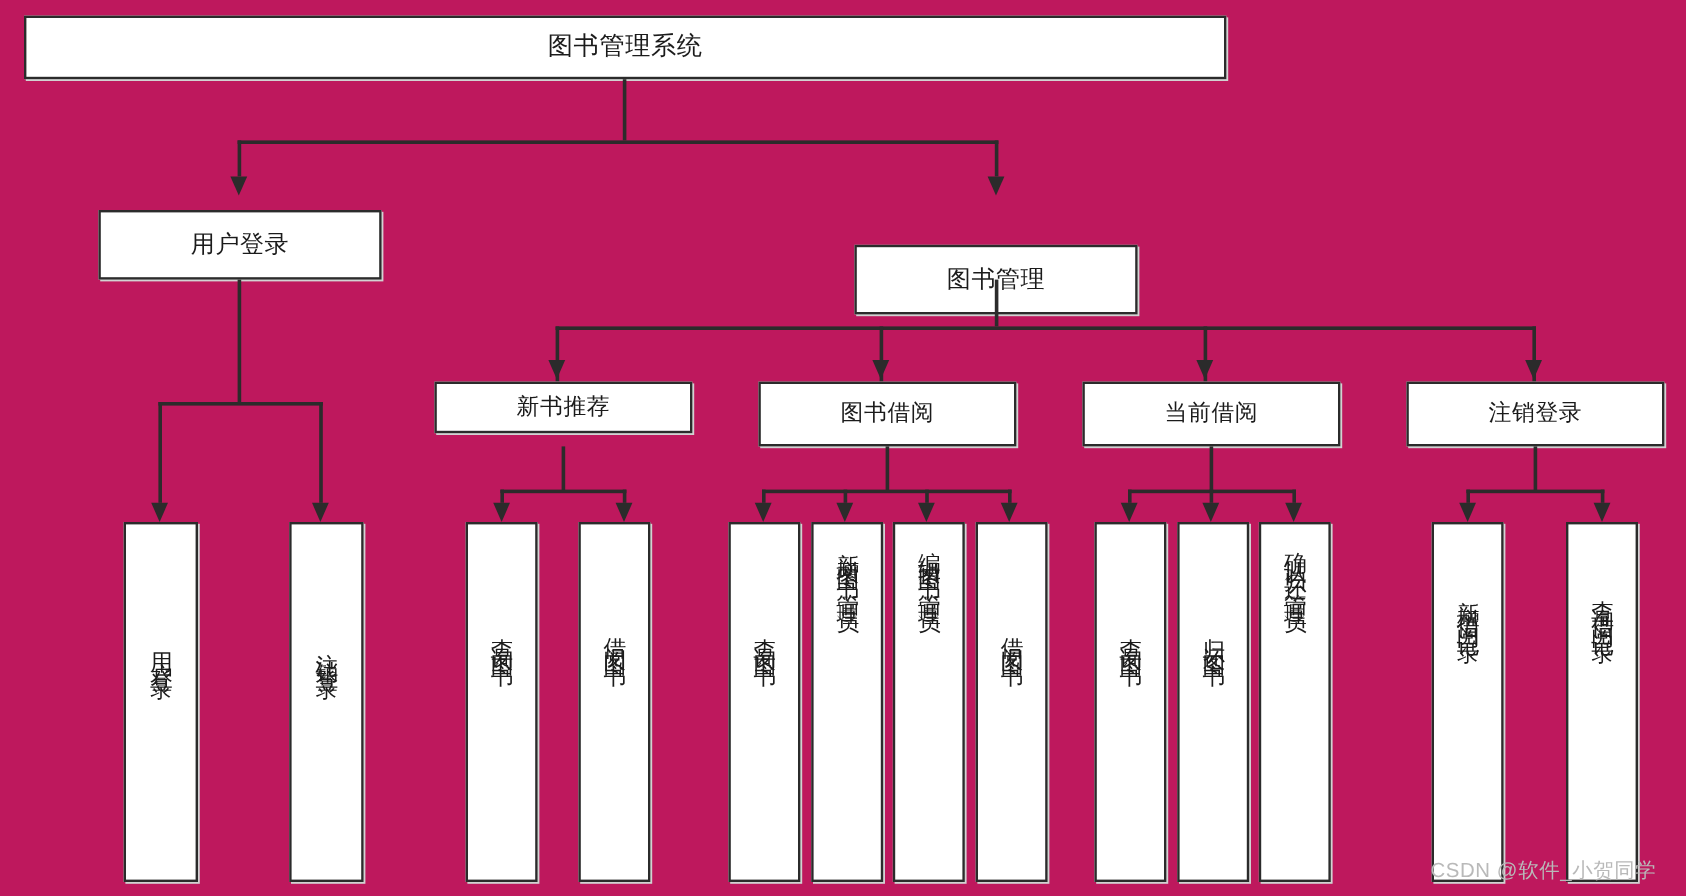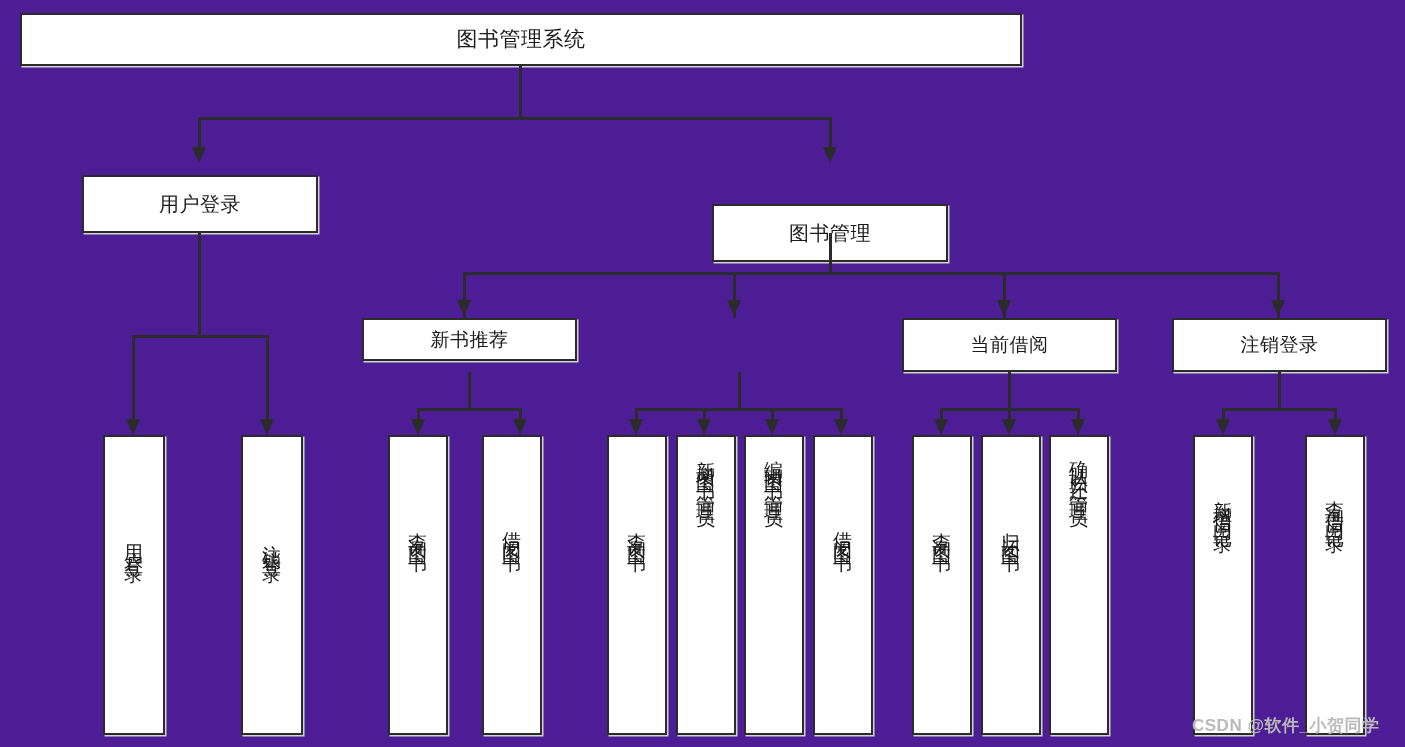--- a/index.html
+++ b/index.html
@@ -4,21 +4,21 @@
 <style>
   html,body{margin:0;padding:0;background:#ffffff;}
   body{
     font-family:"Liberation Sans","DejaVu Sans",sans-serif;
     color:#1a1a1a;
   }
   #canvas{
     position:relative;
     width:1405px;
     height:747px;
-    background:#4c1d95;
+    background:#be185d;
     overflow:hidden;
   }
   
   .node{
     position:absolute;
     box-sizing:border-box;
     border:2px solid #2b2b2b;
     background:#ffffff;
     display:flex;
     align-items:center;
@@ -66,21 +66,20 @@
     border-right:7px solid transparent;
     border-top:16px solid #2b2b2b;
   }
   
   .watermark{
     position:absolute;
     font-size:17px;
     color:#b9b9b9;
     white-space:nowrap;
     letter-spacing:0.5px;
-    font-weight:bold;
   }
 </style>
 </head>
 <body>
 
 <div id="canvas">
 
   <div class="node root" style="left:20px; top:13px; width:1002px; height:53px;">
     <span class="label">图书管理系统</span>
   </div>
@@ -114,20 +113,23 @@
   <div class="ln v" style="left:1003px; top:272px; width:3px; height:46px;"></div>
   <div class="ln v" style="left:1277px; top:272px; width:3px; height:46px;"></div>
   <div class="arrow" style="left:457px; top:300px;"></div>
   <div class="arrow" style="left:727px; top:300px;"></div>
   <div class="arrow" style="left:997px; top:300px;"></div>
   <div class="arrow" style="left:1271px; top:300px;"></div>
 
   <div class="node lvl2" style="left:362px; top:318px; width:215px; height:43px;">
     <span class="label">新书推荐</span>
   </div>
+  <div class="node lvl2" style="left:632px; top:318px; width:215px; height:54px;">
+    <span class="label">图书借阅</span>
+  </div>
   <div class="node lvl2" style="left:902px; top:318px; width:215px; height:54px;">
     <span class="label">当前借阅</span>
   </div>
   <div class="node lvl2" style="left:1172px; top:318px; width:215px; height:54px;">
     <span class="label">注销登录</span>
   </div>
 
   <div class="ln v" style="left:468px; top:372px; width:3px; height:38px;"></div>
   <div class="ln h" style="left:417px; top:408px; width:105px; height:3px;"></div>
   <div class="ln v" style="left:417px; top:408px; width:3px; height:11px;"></div>

